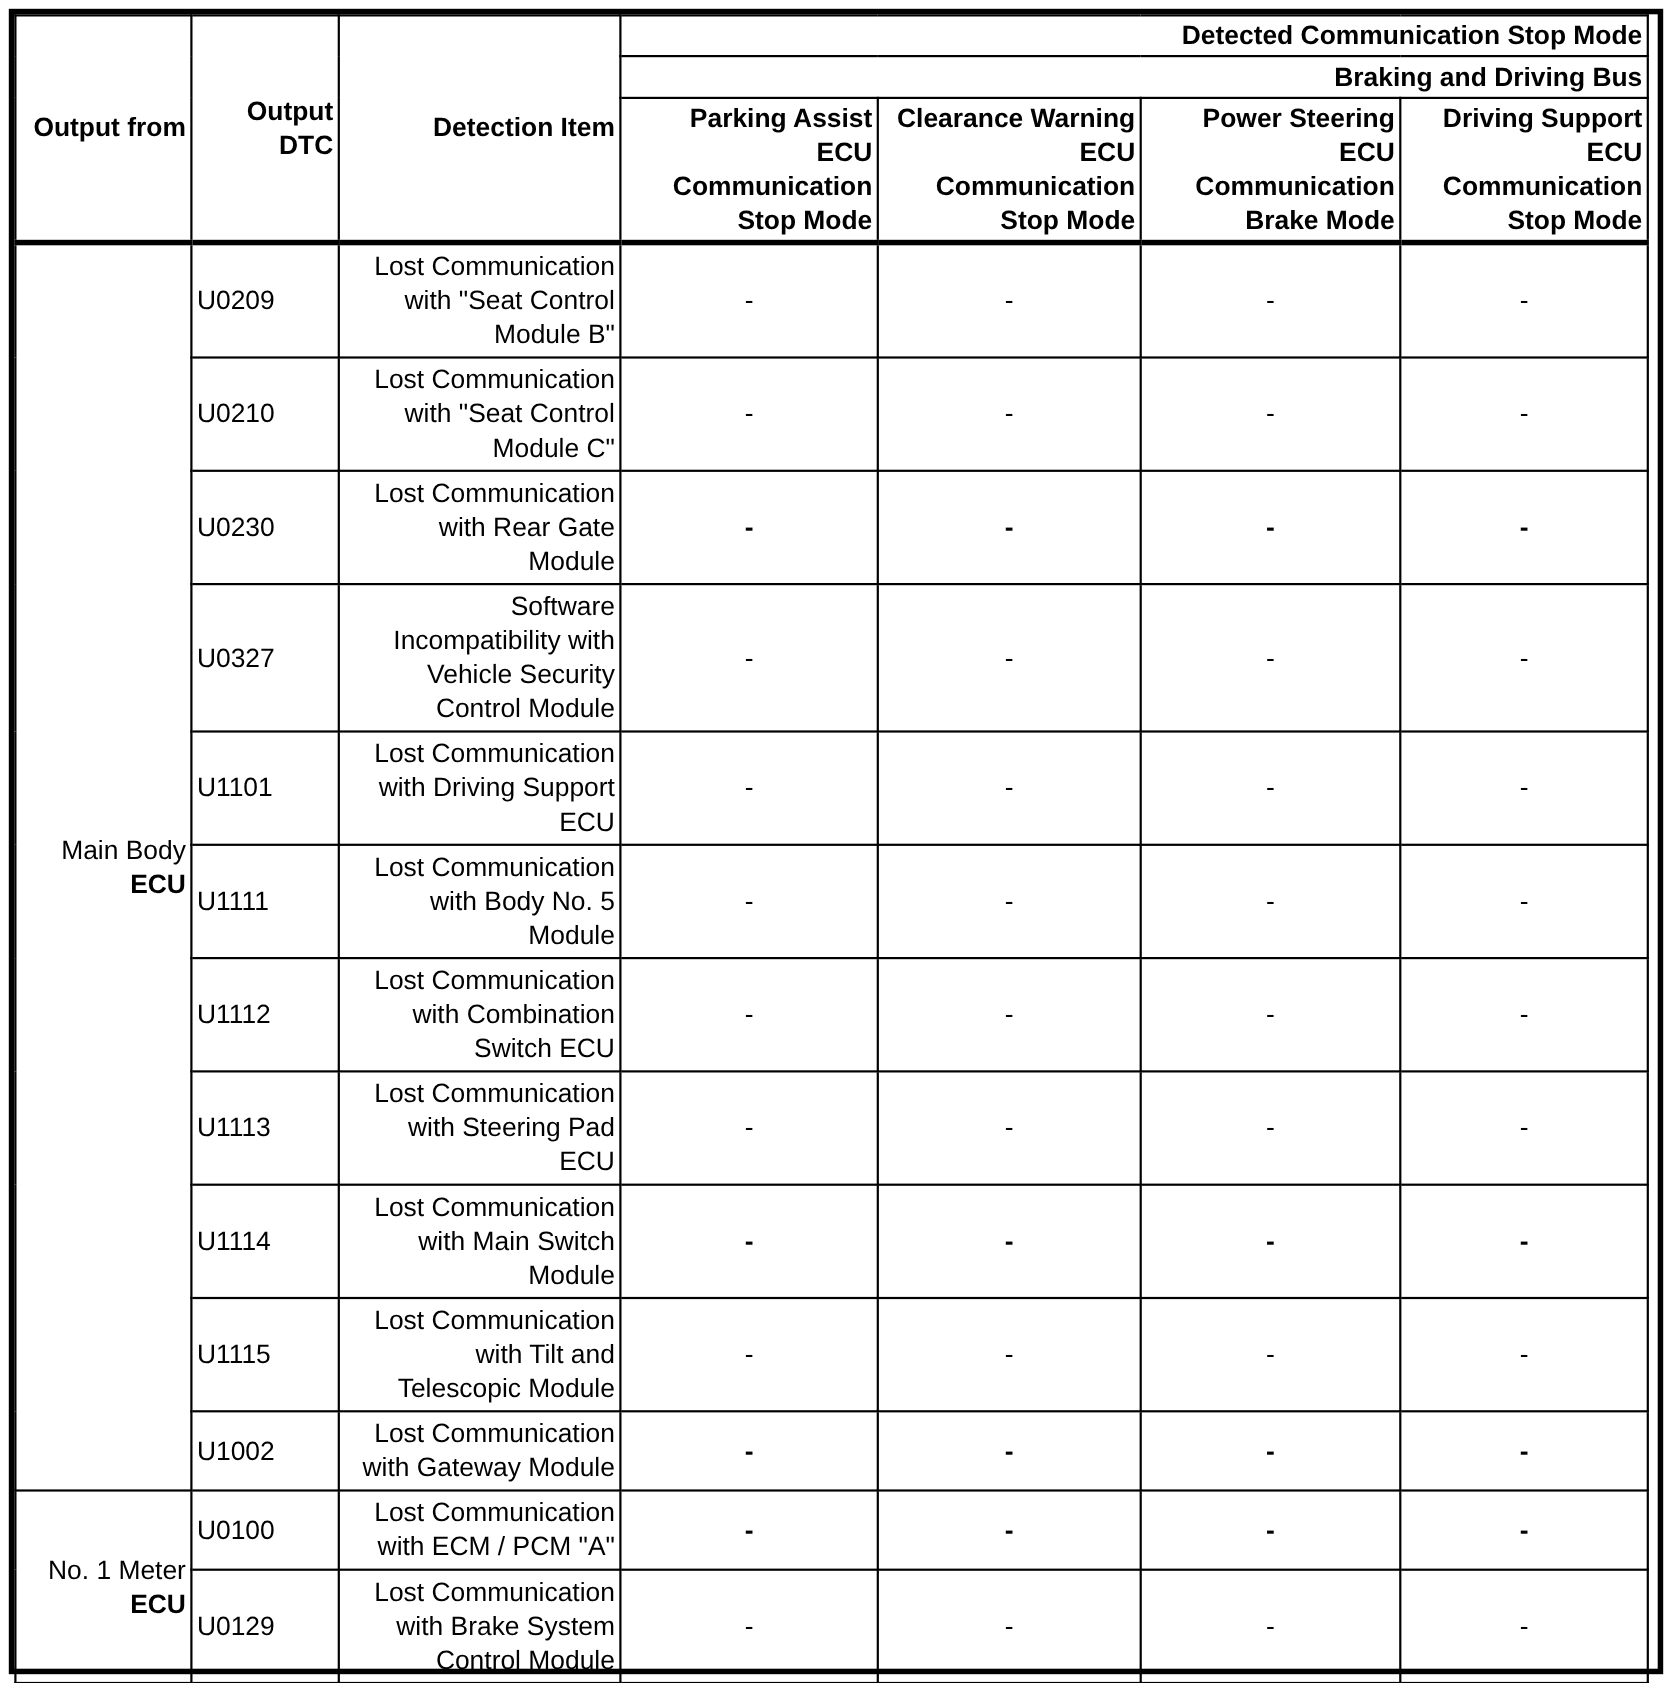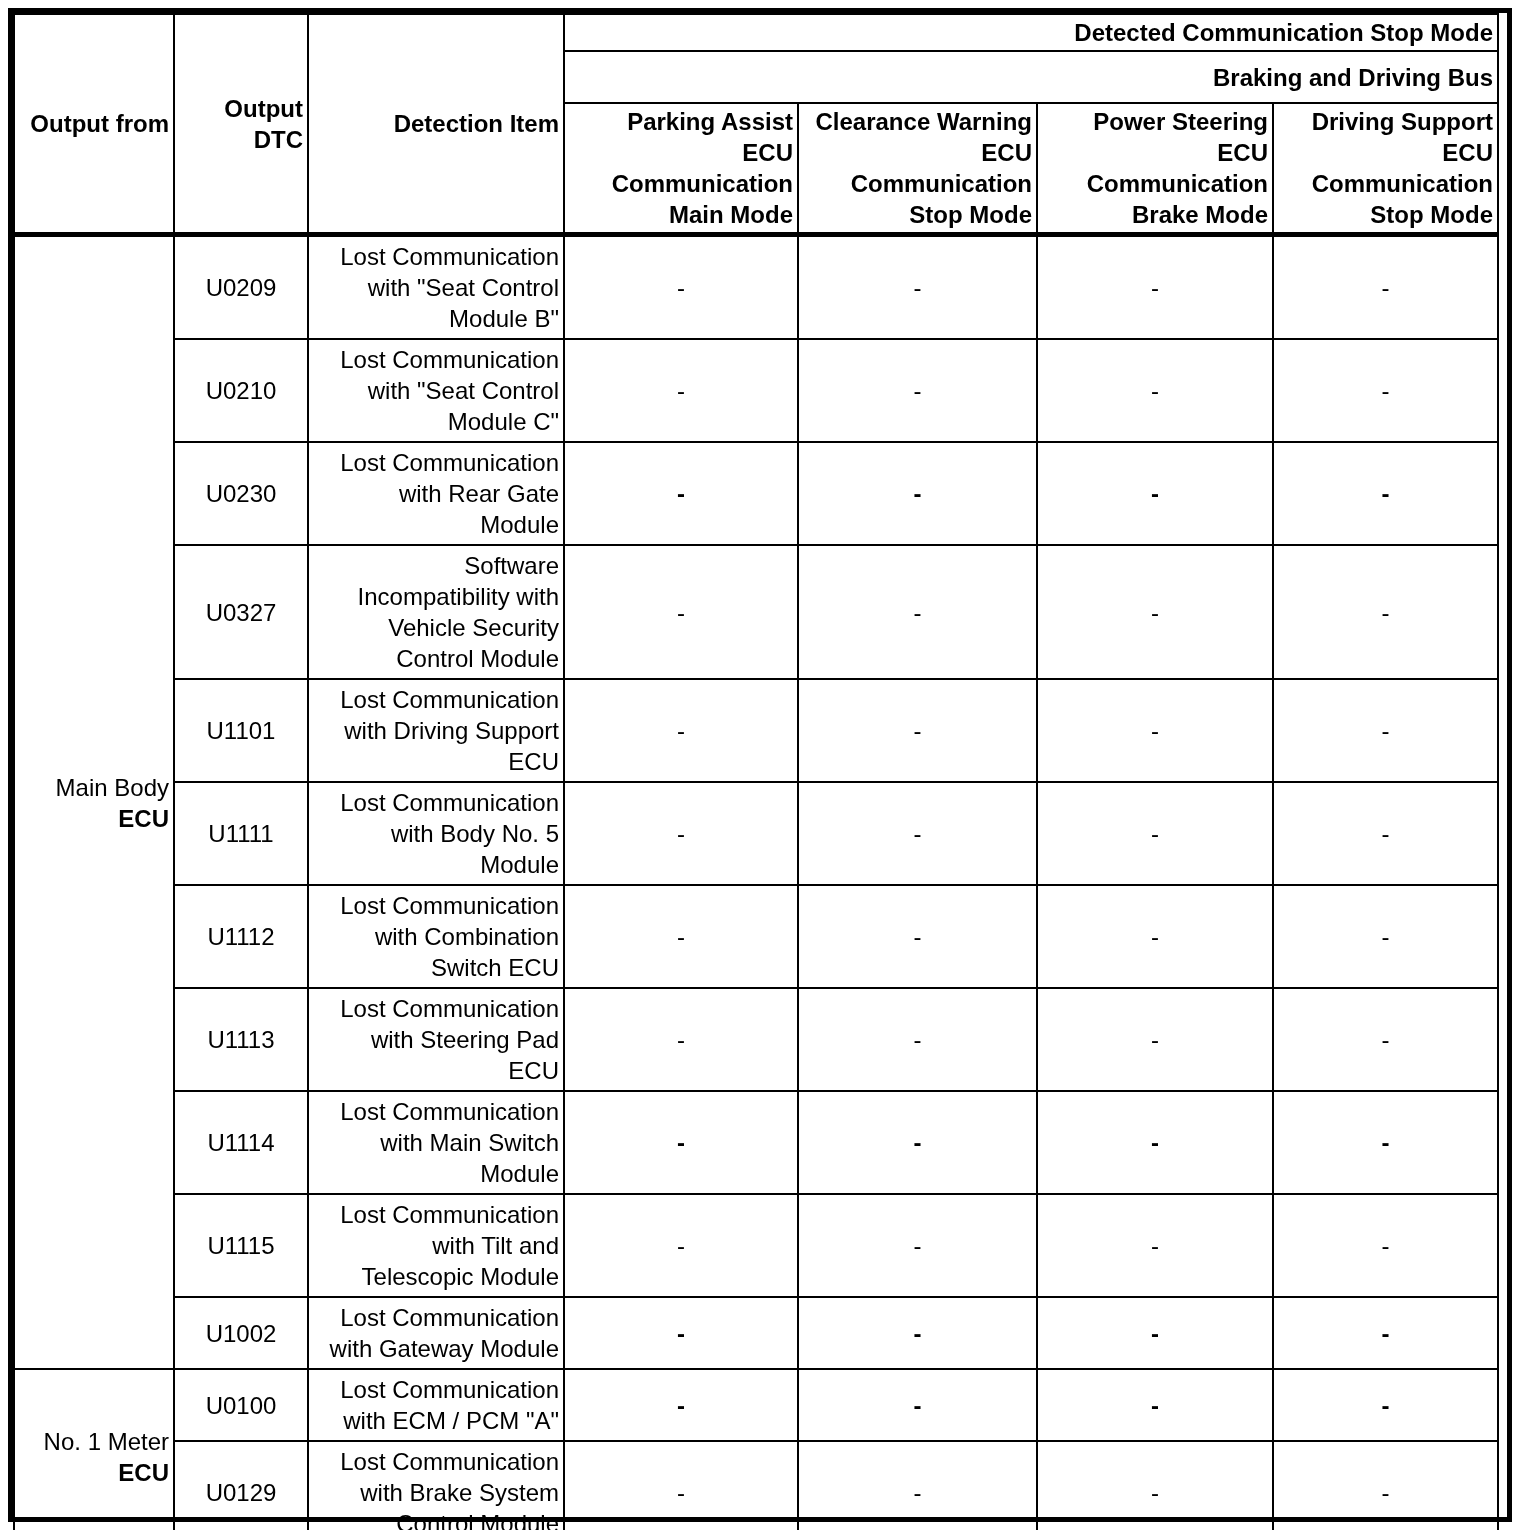--- a/index.html
+++ b/index.html
@@ -29,29 +29,29 @@
     overflow:hidden;
     box-sizing:border-box;
   }
   th{
     font-weight:bold;
     text-align:right;
     vertical-align:middle;
     padding:2px 4px;
   }
   .band1{height:36px;}
-  .band2{height:52px;}
+  .band2{height:38px;}
   .hb{border-bottom:5px solid #000 !important;}
   .pre{white-space:pre-line;margin-left:18px;}
   .cell-source{
     text-align:right;vertical-align:middle;padding:2px 4px;
   }
   .cell-source .b{font-weight:bold;}
   .cell-dtc{
-    text-align:center;vertical-align:middle;padding:2px 4px;
+    vertical-align:middle;padding:2px 4px;
   }
   .cell-item{
     text-align:right;vertical-align:middle;
     padding:4px 4px 4px 8px;
     white-space:pre-line;
   }
   .cell-dash{
     text-align:center;vertical-align:middle;padding:2px 4px;
   }
   .b{font-weight:bold;}
@@ -78,21 +78,21 @@
         <th rowspan="3" class="hb">Detection Item</th>
         <th colspan="4" class="band1">Detected Communication Stop Mode</th>
       </tr>
       <tr>
         <th colspan="4" class="band2">Braking and Driving Bus</th>
       </tr>
       <tr>
         <th class="hb pre">Parking Assist
 ECU
 Communication
-Main Mode</th>
+Stop Mode</th>
         <th class="hb pre">Clearance Warning
 ECU
 Communication
 Stop Mode</th>
         <th class="hb pre">Power Steering
 ECU
 Communication
 Brake Mode</th>
         <th class="hb pre">Driving Support
 ECU

